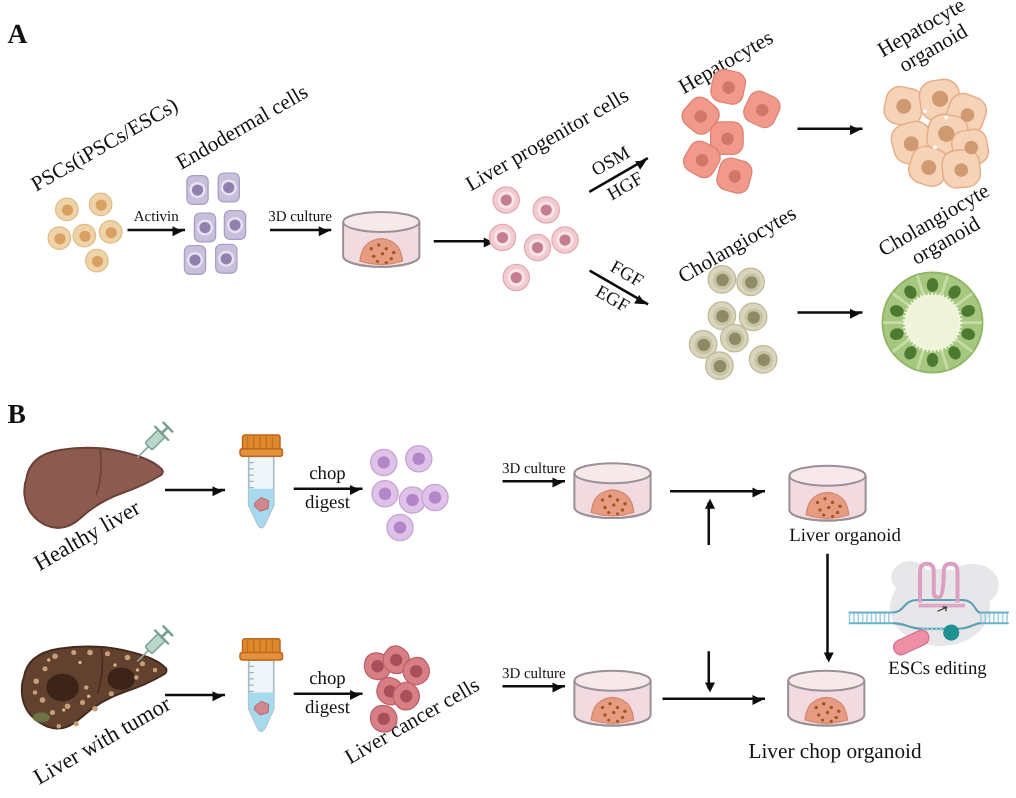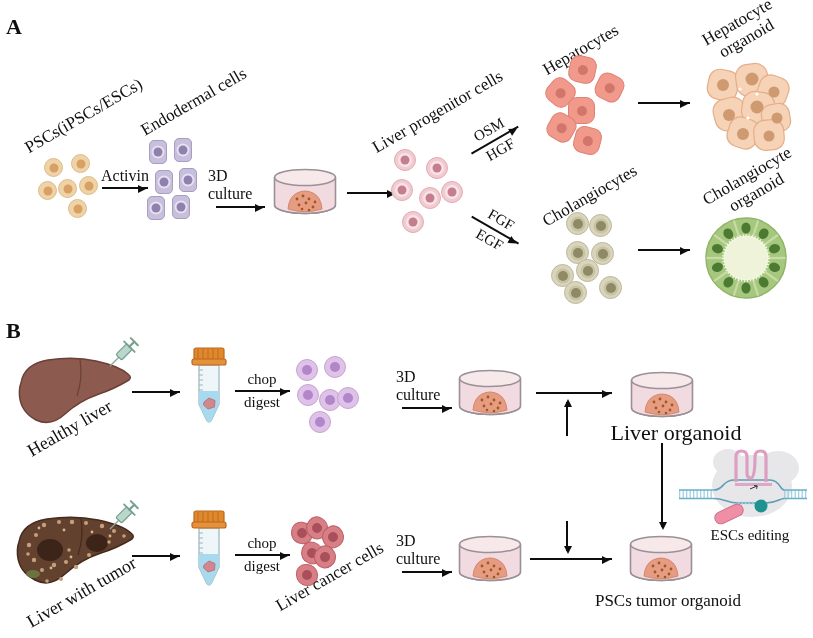--- a/index.html
+++ b/index.html
@@ -15,21 +15,21 @@
   .harrow.rel{position:relative;margin:2px 0;}
   
   .varrow{position:absolute;width:0;border-left:2px solid #0d0d0d;}
   .varrow.down::after{content:"";position:absolute;left:-4px;bottom:-7px;
     border:4px solid transparent;border-top:8px solid #0d0d0d;}
   .varrow.up::before{content:"";position:absolute;left:-4px;top:-7px;
     border:4px solid transparent;border-bottom:8px solid #0d0d0d;}
   
   .grp{position:absolute;display:flex;flex-direction:column;align-items:center;transform-origin:center;}
   .grp .dl{font-size:15px;line-height:1.15;}
-  .grp .dl16{font-size:16px;line-height:1.15;}
+  .grp .dl16{font-size:12px;line-height:1.15;}
   
   .cell{position:absolute;box-sizing:border-box;border-radius:50%;}
   .cell::after{content:"";position:absolute;left:50%;top:50%;transform:translate(-50%,-50%);border-radius:50%;}
   .psc{width:19px;height:19px;background:#eed3a9;border:1px solid #e0bb85;}
   .psc::after{width:9px;height:9px;background:#d9a063;}
   .endo{width:18px;height:24px;border-radius:5px;background:#c7bfdc;border:1px solid #a89dc2;}
   .endo::after{width:9px;height:9px;background:#8f80ad;box-shadow:0 0 0 2px #e6e2f1;}
   .prog{width:22px;height:22px;background:#f2cbd1;border:1px solid #e3a9b3;}
   .prog::after{width:9px;height:9px;background:#c57e8f;box-shadow:0 0 0 2.5px #f8e4e7;}
   .hep{width:27px;height:27px;border-radius:9px;background:#f19a8b;border:1.5px solid #df8072;}
@@ -271,21 +271,21 @@
 
   <svg style="left:457px;top:369px" width="66" height="48">
       <use href="#dish"></use>
     </svg>
 
   <div class="harrow" style="left:536px;top:392px;width:76px"></div>
 
   <svg style="left:629px;top:371px" width="66" height="48">
       <use href="#dish"></use>
     </svg>
-  <div class="lab" style="left:606px;top:421px;width:140px;font-size:22px">Liver organoid</div>
+  <div class="lab" style="left:606px;top:421px;width:140px;font-size:15px">Liver organoid</div>
 
   <div class="varrow up" style="left:566px;top:402px;height:34px"></div>
   <div class="varrow down" style="left:566px;top:521px;height:30px"></div>
 
   <div class="varrow down" style="left:661px;top:443px;height:84px"></div>
 
   <svg style="left:678px;top:442px" width="130" height="95">
     <ellipse cx="74" cy="44" rx="40" ry="31" fill="#e7e7ea"></ellipse>
     <ellipse cx="100" cy="26" rx="21" ry="17" fill="#e7e7ea"></ellipse>
     <ellipse cx="50" cy="20" rx="15" ry="13" fill="#e7e7ea"></ellipse>
@@ -373,15 +373,15 @@
 
   <svg style="left:457px;top:535px" width="66" height="48">
       <use href="#dish"></use>
     </svg>
 
   <div class="harrow" style="left:530px;top:558px;width:82px"></div>
 
   <svg style="left:628px;top:535px" width="66" height="48">
       <use href="#dish"></use>
     </svg>
-  <div class="lab" style="left:583px;top:592px;width:170px;font-size:17px">PSCs tumor organoid</div>
+  <div class="lab" style="left:583px;top:592px;width:170px;font-size:17px">Liver chop organoid</div>
 
 </div>
 
 </body></html>

